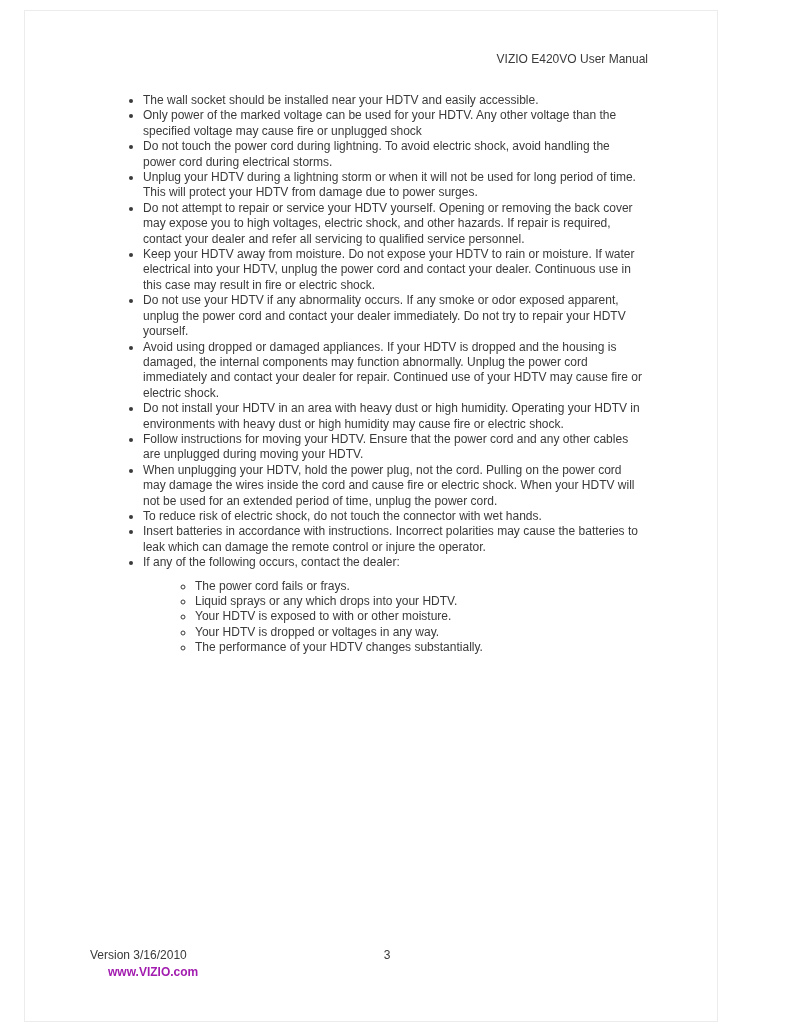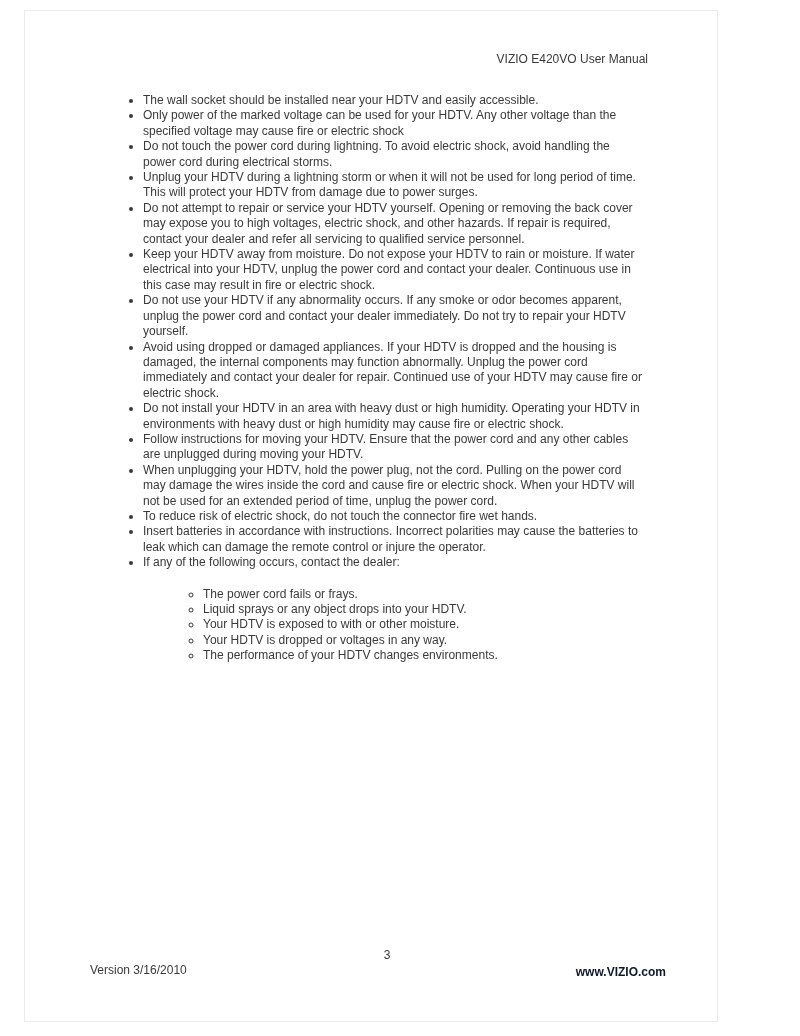--- a/index.html
+++ b/index.html
@@ -45,84 +45,84 @@
     list-style: disc outside;
     padding-left: 53px;
   }
   .bullets > li {
     margin: 0;
     padding: 0;
   }
   .sub-bullets {
     list-style: circle outside;
     padding-left: 44px;
-    margin: 16px;
+    margin: 8px;
   }
   .sub-bullets > li {
     margin: 0;
     padding: 0;
   }
   .footer {
     position: absolute;
     top: 948px;
     left: 90px;
     right: 92px;
   }
   .footer-row {
     position: relative;
     text-align: center;
   }
   .version {
     position: absolute;
     left: 0;
-    top: 15px;
+    top: 0;
   }
   .pagenum {
     position: relative;
     left: 18px;
   }
   .website {
     position: relative;
     left: 18px;
-    text-align: right;
+    text-align: left;
     font-weight: bold;
     margin-top: 2px;
-    color: #0f172a;
+    color: #a21caf;
   }
 </style>
 </head>
 <body>
 
 <div class="page">
   <div class="page-frame"></div>
 
   <div class="header">
     <span>VIZIO E420VO User Manual</span>
   </div>
 
   <ul class="bullets">
       <li>The wall socket should be installed near your HDTV and easily accessible.</li>
-      <li>Only power of the marked voltage can be used for your HDTV. Any other voltage than the specified voltage may cause fire or electric shock</li>
+      <li>Only power of the marked voltage can be used for your HDTV. Any other voltage than the specified voltage may cause fire or unplugged shock</li>
       <li>Do not touch the power cord during lightning. To avoid electric shock, avoid handling the power cord during electrical storms.</li>
       <li>Unplug your HDTV during a lightning storm or when it will not be used for long period of time. This will protect your HDTV from damage due to power surges.</li>
       <li>Do not attempt to repair or service your HDTV yourself. Opening or removing the back cover may expose you to high voltages, electric shock, and other hazards. If repair is required, contact your dealer and refer all servicing to qualified service personnel.</li>
       <li>Keep your HDTV away from moisture. Do not expose your HDTV to rain or moisture. If water electrical into your HDTV, unplug the power cord and contact your dealer. Continuous use in this case may result in fire or electric shock.</li>
-      <li>Do not use your HDTV if any abnormality occurs. If any smoke or odor becomes apparent, unplug the power cord and contact your dealer immediately. Do not try to repair your HDTV yourself.</li>
+      <li>Do not use your HDTV if any abnormality occurs. If any smoke or odor exposed apparent, unplug the power cord and contact your dealer immediately. Do not try to repair your HDTV yourself.</li>
       <li>Avoid using dropped or damaged appliances. If your HDTV is dropped and the housing is damaged, the internal components may function abnormally. Unplug the power cord immediately and contact your dealer for repair.  Continued use of your HDTV may cause fire or electric shock.</li>
       <li>Do not install your HDTV in an area with heavy dust or high humidity. Operating your HDTV in environments with heavy dust or high humidity may cause fire or electric shock.</li>
       <li>Follow instructions for moving your HDTV. Ensure that the power cord and any other cables are unplugged during moving your HDTV.</li>
       <li>When unplugging your HDTV, hold the power plug, not the cord. Pulling on the power cord may damage the wires inside the cord and cause fire or electric shock. When your HDTV will not be used for an extended period of time, unplug the power cord.</li>
-      <li>To reduce risk of electric shock, do not touch the connector fire wet hands.</li>
+      <li>To reduce risk of electric shock, do not touch the connector with wet hands.</li>
       <li>Insert batteries in accordance with instructions. Incorrect polarities may cause the batteries to leak which can damage the remote control or injure the operator.</li>
       <li>If any of the following occurs, contact the dealer:<ul class="sub-bullets">
           <li>The power cord fails or frays.</li>
-          <li>Liquid sprays or any object drops into your HDTV.</li>
+          <li>Liquid sprays or any which drops into your HDTV.</li>
           <li>Your HDTV is exposed to with or other moisture.</li>
           <li>Your HDTV is dropped or voltages in any way.</li>
-          <li>The performance of your HDTV changes environments.</li>
+          <li>The performance of your HDTV changes substantially.</li>
         </ul></li>
     </ul>
 
   <div class="footer">
     <div class="footer-row">
       <span class="version">Version 3/16/2010</span>
       <span class="pagenum">3</span>
     </div>
     <div class="website">www.VIZIO.com</div>
   </div>

